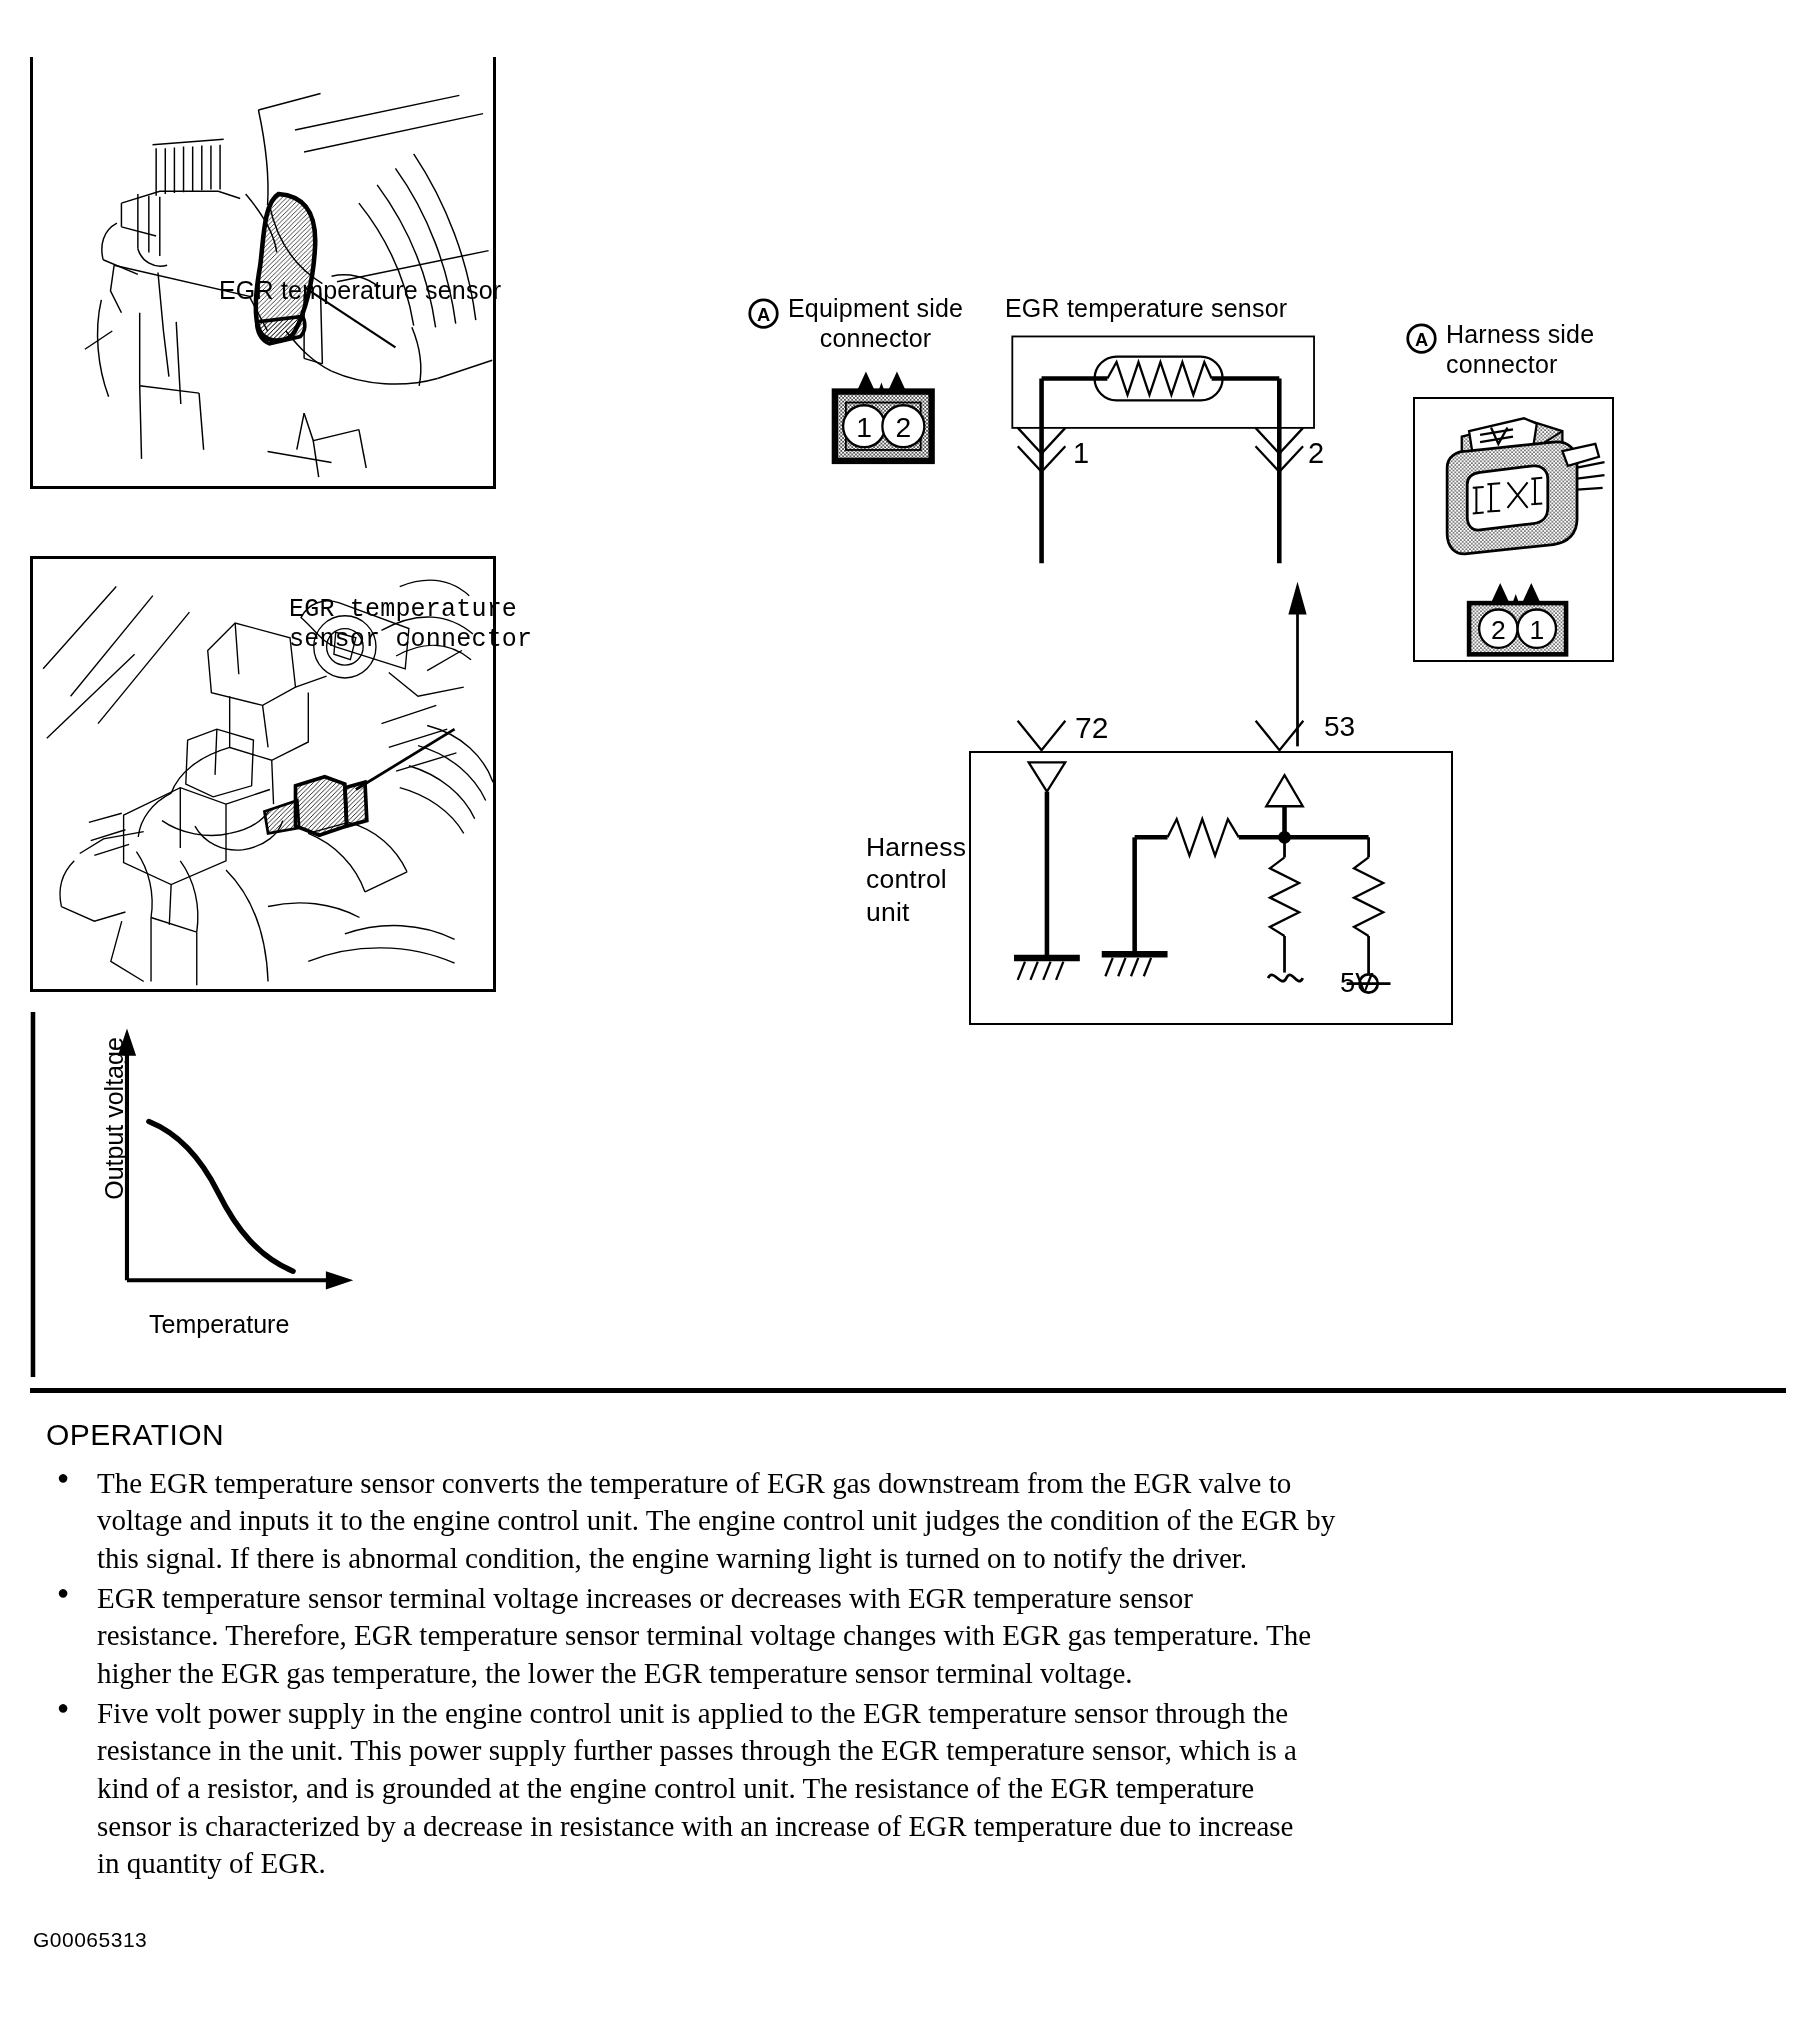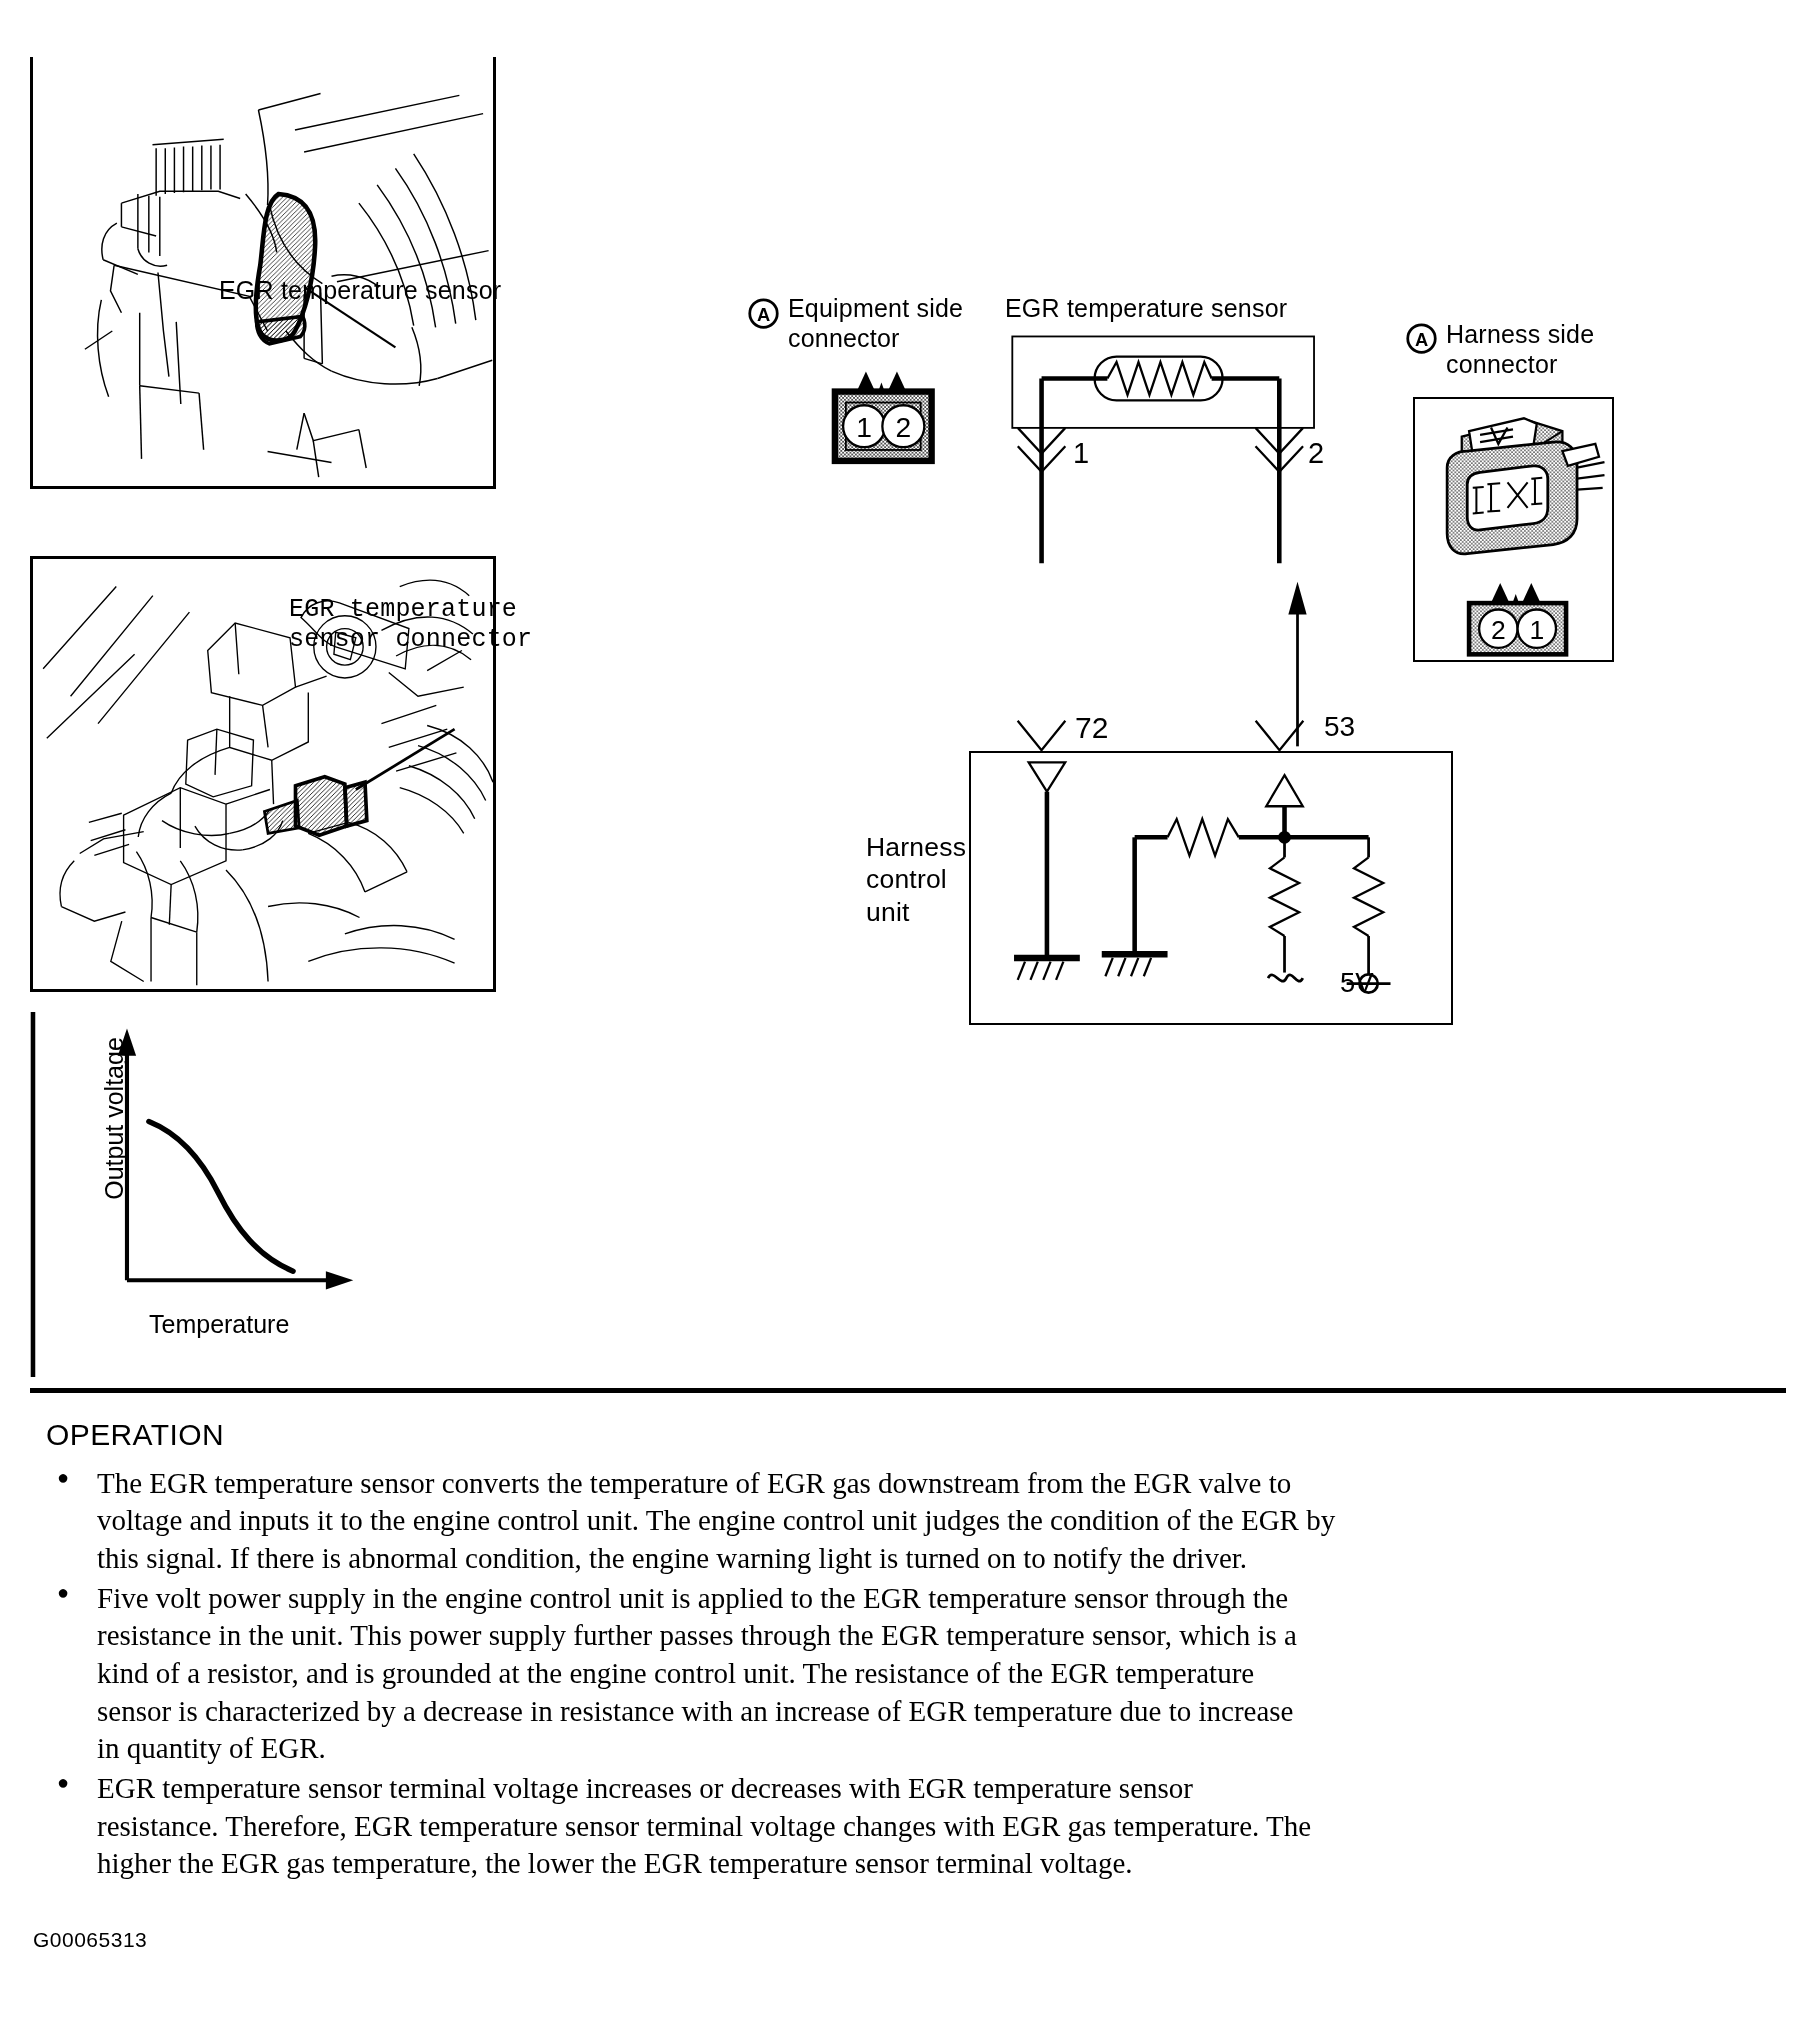--- a/index.html
+++ b/index.html
@@ -178,21 +178,21 @@
 <div class="abs" style="left:-5.5px;top:1104px;width:238px;transform:rotate(-90deg);transform-origin:center;
             text-align:center;font-size:25px;">Output voltage</div>
 <div class="abs" style="left:149px;top:1310px;font-size:25px;">Temperature</div>
 
 <div class="abs" style="left:747px;top:297px;width:33px;height:33px;">
   <svg width="33" height="33" viewBox="0 0 36 36">
     <circle cx="18" cy="18" r="15" fill="#fff" stroke="#000" stroke-width="3"></circle>
     <text x="18" y="26" text-anchor="middle" font-family="Liberation Sans, sans-serif" font-size="20" font-weight="bold" fill="#000">A</text>
   </svg>
 </div>
-<div class="abs lbl" style="left:788px;top:294px;">
+<div class="abs lbl" style="left:788px;top:294px;text-align:center;">
   <div>Equipment side</div>
   <div>connector</div>
 </div>
 
 <div class="abs" style="left:813px;top:364px;width:146px;height:119px;">
   <svg width="146" height="119" viewBox="0 0 160 130">
     <defs>
       <pattern id="dots" width="4" height="4" patternUnits="userSpaceOnUse">
         <rect width="4" height="4" fill="#fff"></rect>
         <circle cx="1" cy="1" r="0.9" fill="#000"></circle>
@@ -375,28 +375,28 @@
 
 <div class="abs" style="left:46px;top:1418px;width:1743px;">
   <div id="op-title">OPERATION</div>
   <ul class="bullets" style="margin-top:12.8px;">
     <li>
       <span>The EGR temperature sensor converts the temperature of EGR gas downstream from the EGR valve to</span>
       <span>voltage and inputs it to the engine control unit. The engine control unit judges the condition of the EGR by</span>
       <span>this signal. If there is abnormal condition, the engine warning light is turned on to notify the driver.</span>
     </li>
     <li>
+      <span>EGR temperature sensor terminal voltage increases or decreases with EGR temperature sensor</span>
+      <span>resistance. Therefore, EGR temperature sensor terminal voltage changes with EGR gas temperature. The</span>
+      <span>higher the EGR gas temperature, the lower the EGR temperature sensor terminal voltage.</span>
+    </li>
+    <li>
       <span>Five volt power supply in the engine control unit is applied to the EGR temperature sensor through the</span>
       <span>resistance in the unit. This power supply further passes through the EGR temperature sensor, which is a</span>
       <span>kind of a resistor, and is grounded at the engine control unit. The resistance of the EGR temperature</span>
       <span>sensor is characterized by a decrease in resistance with an increase of EGR temperature due to increase</span>
       <span>in quantity of EGR.</span>
     </li>
-    <li>
-      <span>EGR temperature sensor terminal voltage increases or decreases with EGR temperature sensor</span>
-      <span>resistance. Therefore, EGR temperature sensor terminal voltage changes with EGR gas temperature. The</span>
-      <span>higher the EGR gas temperature, the lower the EGR temperature sensor terminal voltage.</span>
-    </li>
   </ul>
 </div>
 
 <div class="abs" id="footer-code" style="left:33px;top:1928px;">G00065313</div>
 
 
 </body></html>

